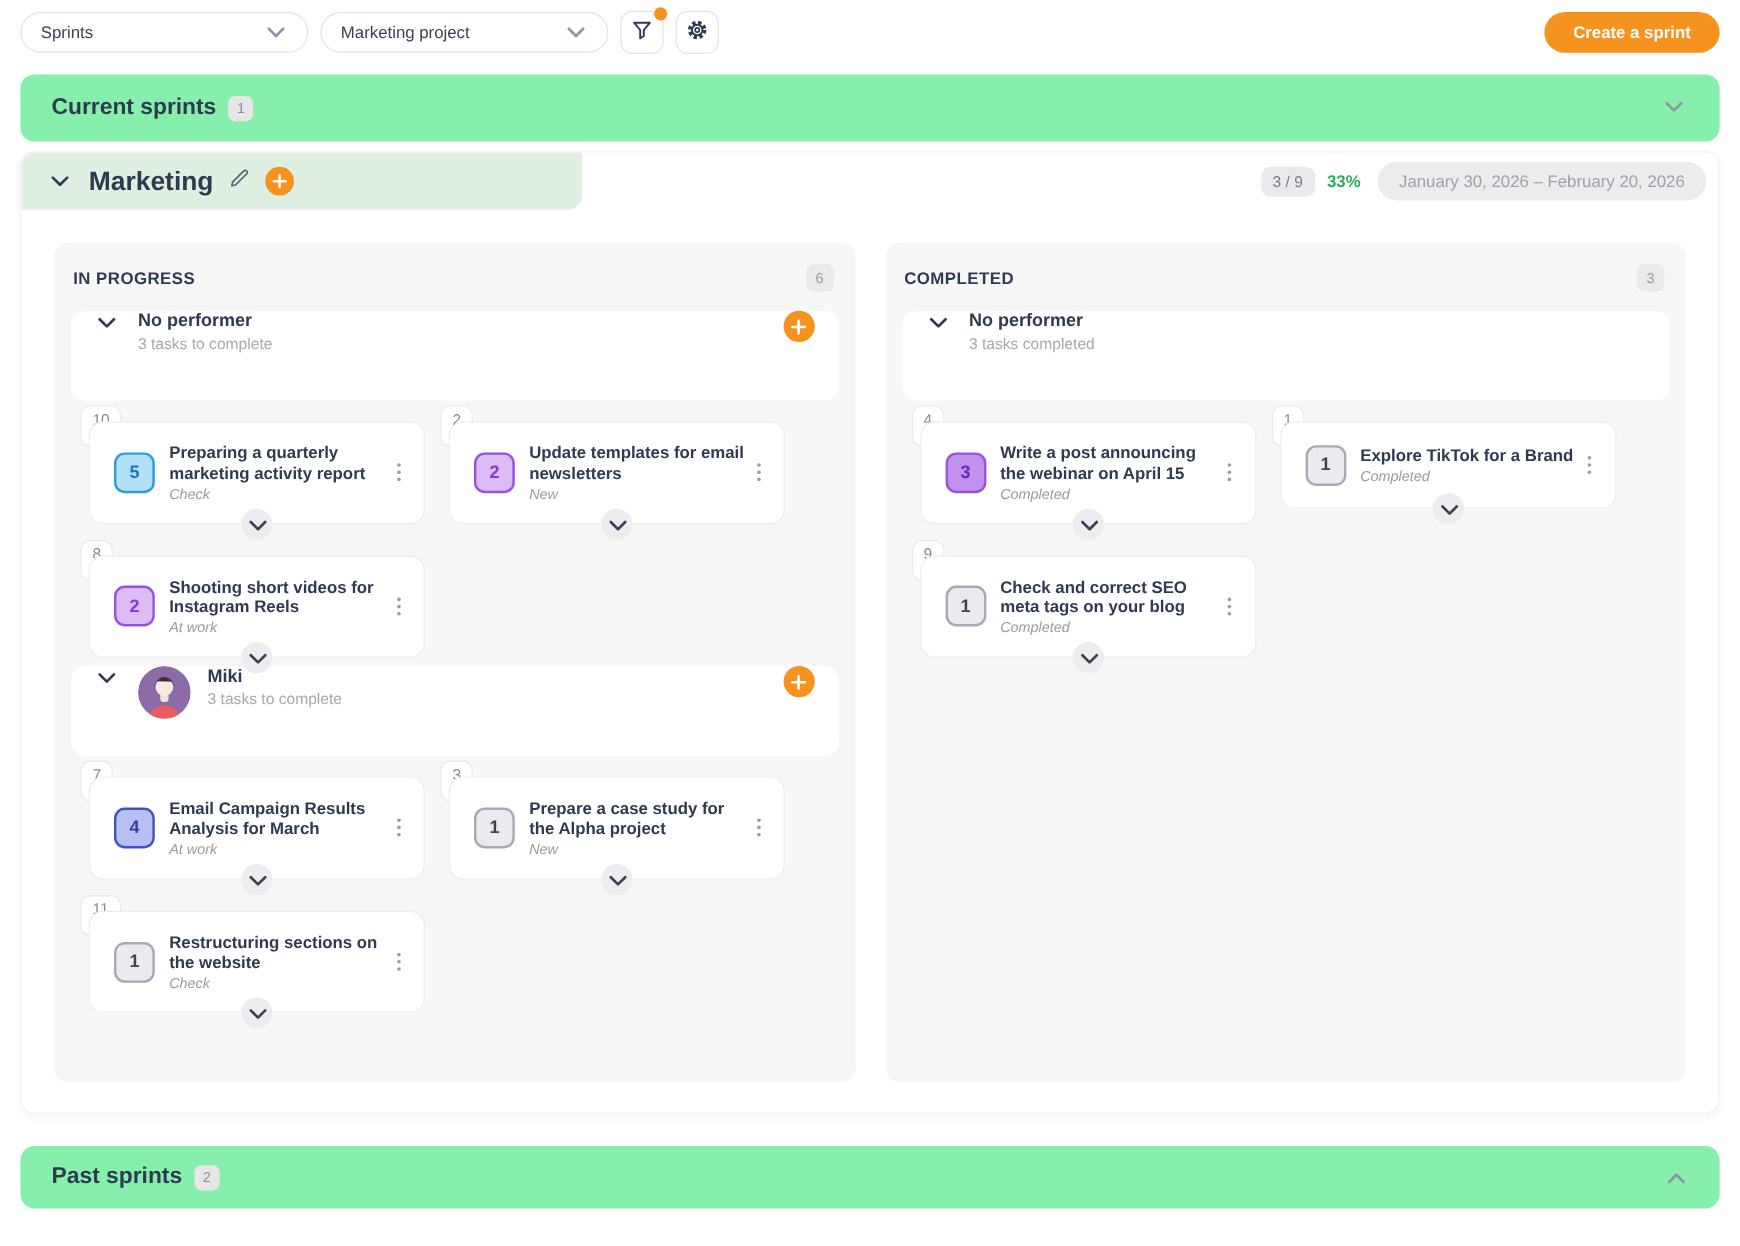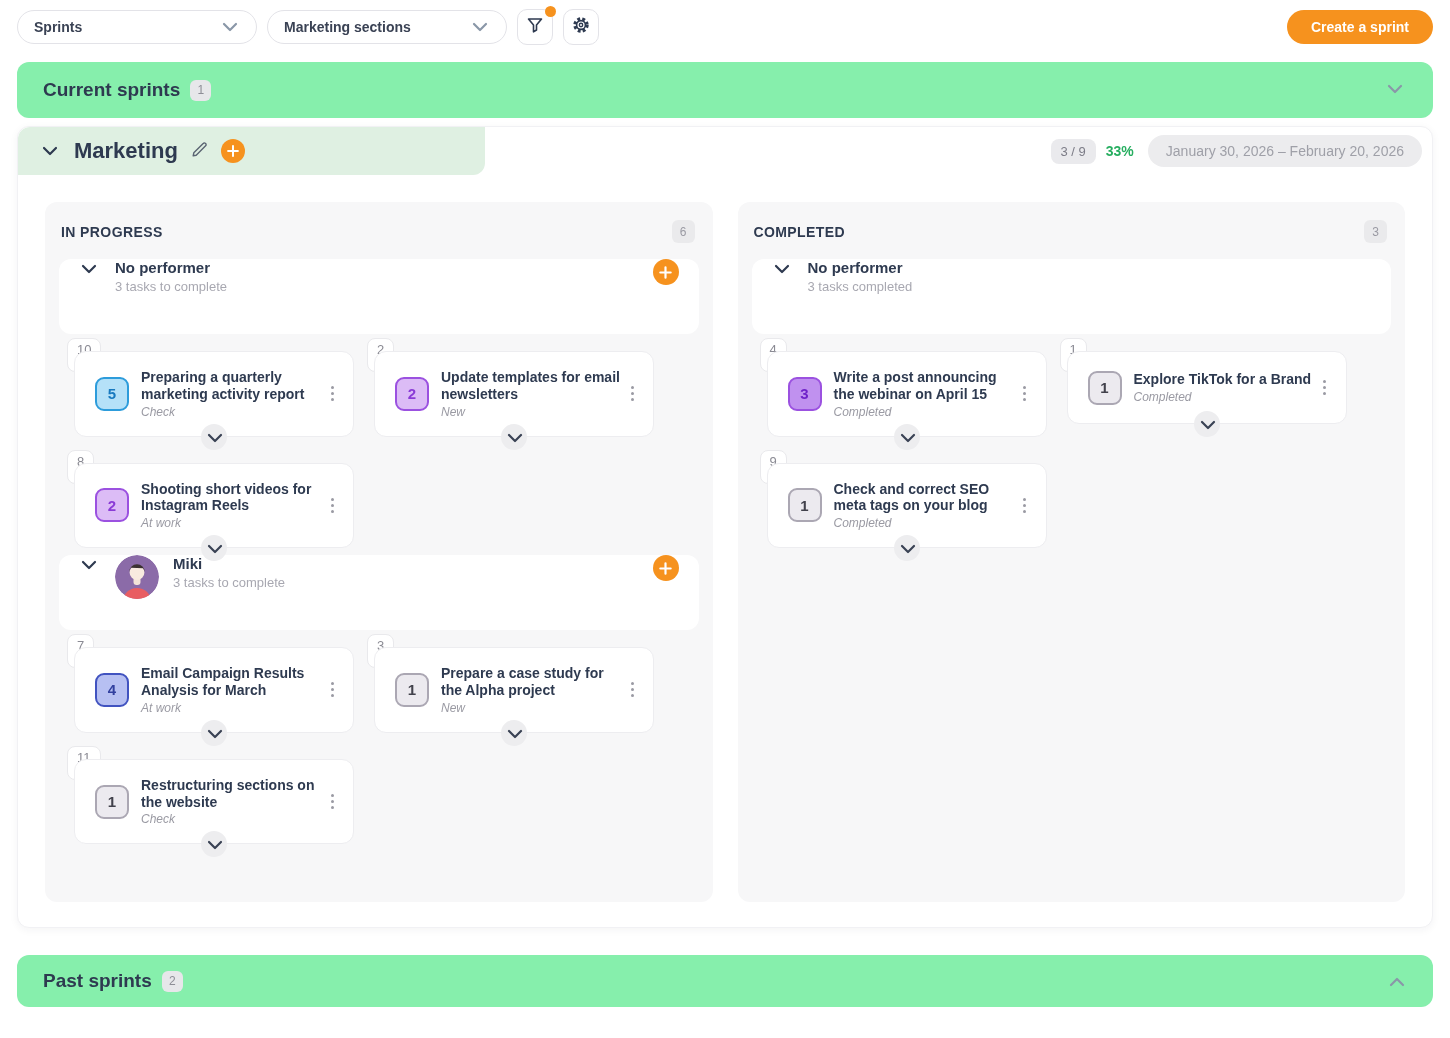--- a/index.html
+++ b/index.html
@@ -2,21 +2,21 @@
 <html><head>
 <meta charset="utf-8">
 <style>
   * { margin:0; padding:0; box-sizing:border-box; }
   html,body { width:1450px; height:1038px; background:#ffffff; font-family:"Liberation Sans", sans-serif; color:#2E3A50; overflow:hidden; }
   .page { padding:8px 17px 0 17px; }
 
   
   .topbar { display:flex; align-items:center; height:38px; }
   .select { width:240px; height:34px; border:1px solid #E3E3E8; border-radius:17px; background:#fff; display:flex; align-items:center; justify-content:space-between; padding:0 16px; margin-right:10px; cursor:pointer; }
-  .select .lbl { font-size:14px; font-weight:700; color:#3A4254; }
+  .select .lbl { font-size:14px; font-weight:400; color:#3A4254; }
   .iconbtn { width:36px; height:36px; border:1px solid #E3E3E8; border-radius:10px; background:#fff; display:flex; align-items:center; justify-content:center; margin-right:10px; position:relative; cursor:pointer; }
   .notif-dot { position:absolute; top:-4px; right:-4px; width:11px; height:11px; border-radius:50%; background:#F6921E; }
   .spacer { flex:1; }
   .btn-primary { height:34px; padding:2px 24px; border:none; border-radius:17px; background:#F6921E; color:#fff; font-size:14px; font-weight:700; font-family:"Liberation Sans", sans-serif; cursor:pointer; }
 
   
   .section { margin-top:16px; height:56px; background:#86efac; border-radius:12px; display:flex; align-items:center; padding:0 26px; cursor:pointer; }
   .section.past { margin-top:27px; height:52px; }
   .section-title { font-size:19px; font-weight:600; color:#2E3A50; }
   .count-badge { margin-left:10px; min-width:21px; height:21px; padding:0 5px; background:#E7E7EA; border-radius:6px; font-size:12px; color:#8D8D96; display:inline-flex; align-items:center; justify-content:center; }
@@ -87,21 +87,21 @@
   <div class="topbar">
     <div class="select">
       <span class="lbl">Sprints</span>
       <span class="chev" style="color:#8A97A8">
           <svg width="20" height="20">
             <use href="#chev-down"></use>
           </svg>
         </span>
     </div>
     <div class="select">
-      <span class="lbl">Marketing sections</span>
+      <span class="lbl">Marketing project</span>
       <span class="chev" style="color:#8A97A8">
           <svg width="20" height="20">
             <use href="#chev-down"></use>
           </svg>
         </span>
     </div>
     <div class="iconbtn">
       <span><svg width="18" height="18" viewBox="0 0 18 18">
             <path d="M2.5 3h13l-5 6v5l-3 1.8V9z" fill="none" stroke="#2E3A50" stroke-width="1.6" stroke-linejoin="round"></path>
           </svg></span>

